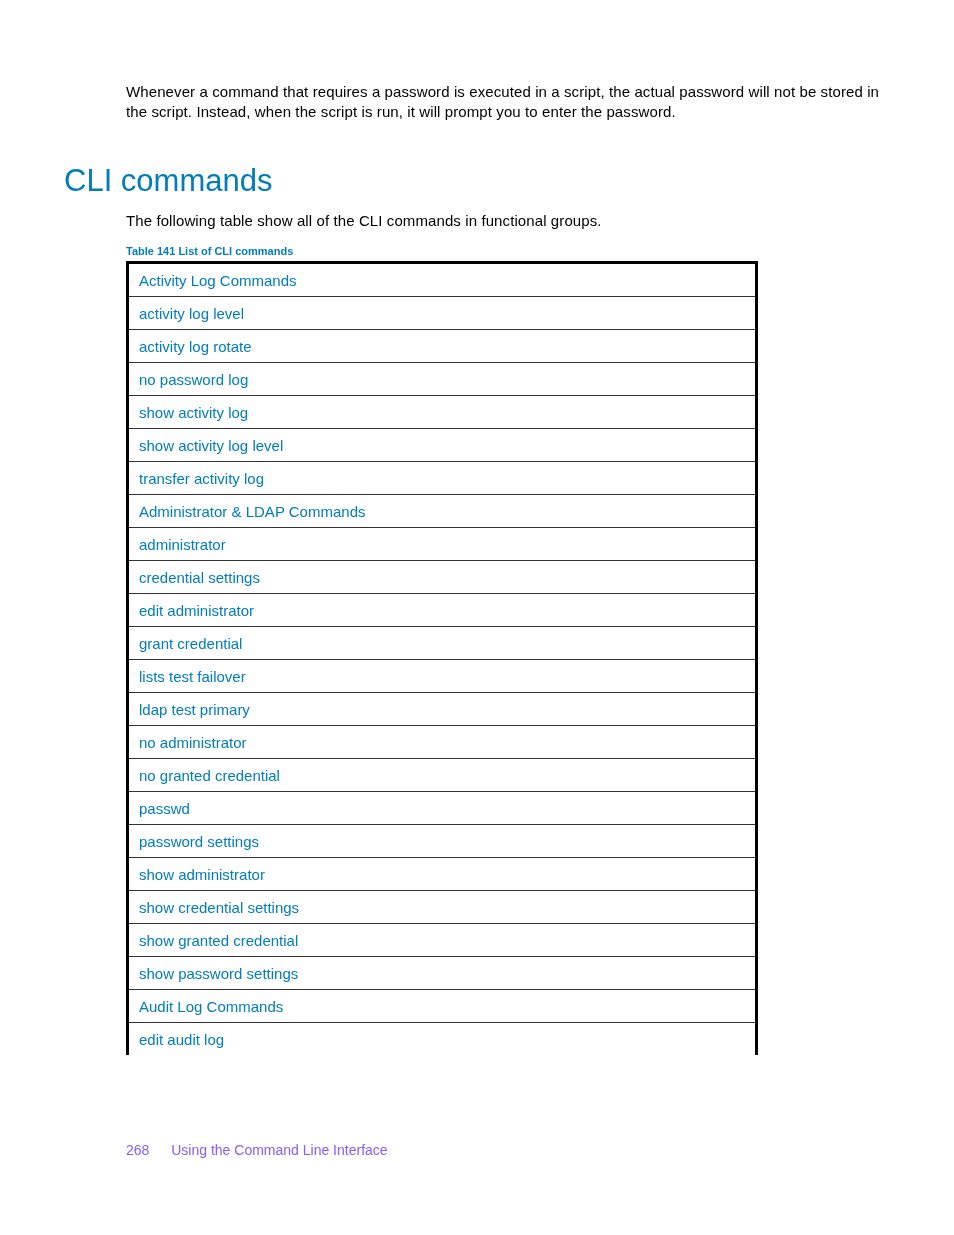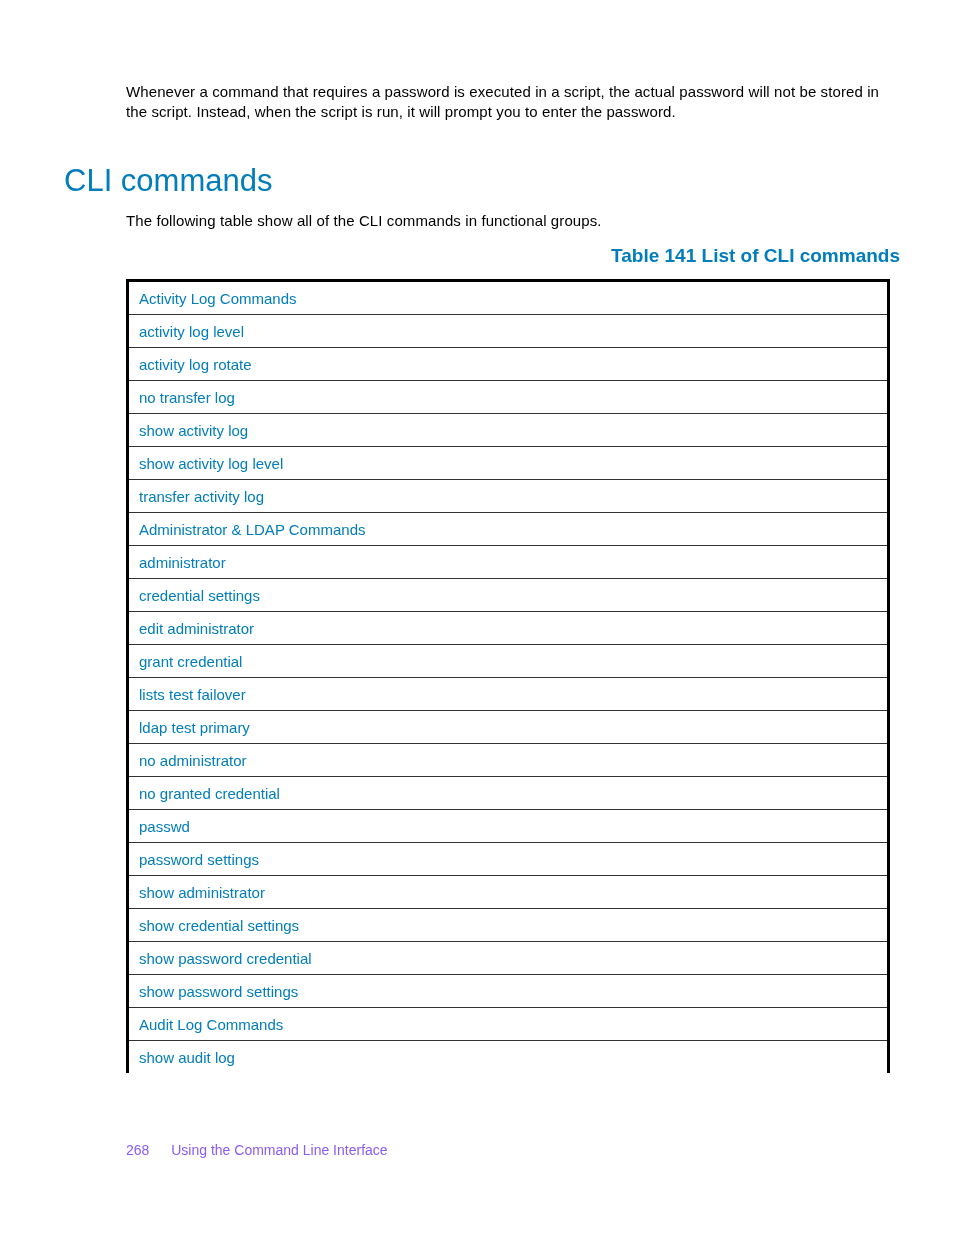--- a/index.html
+++ b/index.html
@@ -31,28 +31,27 @@
     letter-spacing: 0.1px;
   }
   .h1 {
     color: #007dba;
     font-size: 31px;
     font-weight: 300;
     margin: 40px 0 12px 10px;
   }
   .table-caption {
     color: #007dba;
-    font-size: 19px;
+    font-size: 11px;
     font-weight: 600;
-    margin: 14px 0 12px 72px;
-    text-align: right;
+    margin: 14px 0 4px 72px;
   }
   .cmd-table {
     margin-left: 72px;
-    width: 764px;
+    width: 632px;
     border-top: 3px solid #000;
     border-left: 3px solid #000;
     border-right: 3px solid #000;
     border-bottom: none;
   }
   .cmd-row {
     border-bottom: 1px solid #333;
     padding: 8px 10px 7px 10px;
     font-size: 15px;
     color: #007dba;
@@ -79,40 +78,40 @@
   <p class="body-text">Whenever a command that requires a password is executed in a script, the actual password will not be stored in the script. Instead, when the script is run, it will prompt you to enter the password.</p>
 
   <div class="h1">CLI commands</div>
   <p class="body-text">The following table show all of the CLI commands in functional groups.</p>
   <div class="table-caption">Table 141 List of CLI commands</div>
 
   <div class="cmd-table">
     <div class="cmd-row">Activity Log Commands</div>
     <div class="cmd-row">activity log level</div>
     <div class="cmd-row">activity log rotate</div>
-    <div class="cmd-row">no transfer log</div>
+    <div class="cmd-row">no password log</div>
     <div class="cmd-row">show activity log</div>
     <div class="cmd-row">show activity log level</div>
     <div class="cmd-row">transfer activity log</div>
     <div class="cmd-row">Administrator &amp; LDAP Commands</div>
     <div class="cmd-row">administrator</div>
     <div class="cmd-row">credential settings</div>
     <div class="cmd-row">edit administrator</div>
     <div class="cmd-row">grant credential</div>
     <div class="cmd-row">lists test failover</div>
     <div class="cmd-row">ldap test primary</div>
     <div class="cmd-row">no administrator</div>
     <div class="cmd-row">no granted credential</div>
     <div class="cmd-row">passwd</div>
     <div class="cmd-row">password settings</div>
     <div class="cmd-row">show administrator</div>
     <div class="cmd-row">show credential settings</div>
-    <div class="cmd-row">show password credential</div>
+    <div class="cmd-row">show granted credential</div>
     <div class="cmd-row">show password settings</div>
     <div class="cmd-row">Audit Log Commands</div>
-    <div class="cmd-row">show audit log</div>
+    <div class="cmd-row">edit audit log</div>
   </div>
 </div>
 
 <div class="footer">
   <span class="pnum">268</span>
   <span>Using the Command Line Interface</span>
 </div>
 
 </body></html>

